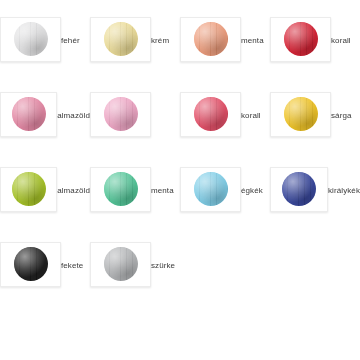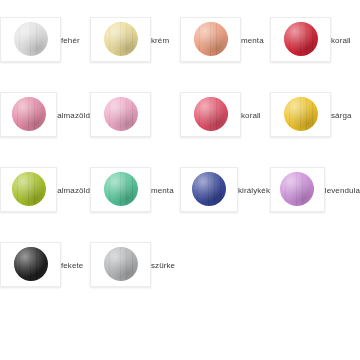--- a/index.html
+++ b/index.html
@@ -163,35 +163,35 @@
       <div class="swatch-card">
         <div class="lantern" style="background: rgb(86, 199, 154);">
           <div class="ribs" style="background: repeating-linear-gradient(to right, rgba(0, 0, 0, 0) 0px, rgba(0, 0, 0, 0) 5px, rgb(65, 174, 132) 5px, rgb(65, 174, 132) 5.7px); opacity: 0.55;"></div>
           <div class="shade"></div>
         </div>
       </div>
       <div class="swatch-label">menta</div>
     </div>
     <div class="swatch-cell">
       <div class="swatch-card">
+        <div class="lantern" style="background: rgb(130, 207, 232);">
+          <div class="ribs" style="background: repeating-linear-gradient(to right, rgba(0, 0, 0, 0) 0px, rgba(0, 0, 0, 0) 5px, rgb(106, 183, 210) 5px, rgb(106, 183, 210) 5.7px); opacity: 0.55;"></div>
+          <div class="shade"></div>
+        </div>
+      </div>
+      <div class="swatch-label">égkék</div>
+    </div>
+    <div class="swatch-cell">
+      <div class="swatch-card">
         <div class="lantern" style="background: rgb(59, 74, 158);">
           <div class="ribs" style="background: repeating-linear-gradient(to right, rgba(0, 0, 0, 0) 0px, rgba(0, 0, 0, 0) 5px, rgb(45, 58, 133) 5px, rgb(45, 58, 133) 5.7px); opacity: 0.55;"></div>
           <div class="shade"></div>
         </div>
       </div>
       <div class="swatch-label">királykék</div>
-    </div>
-    <div class="swatch-cell">
-      <div class="swatch-card">
-        <div class="lantern" style="background: rgb(207, 146, 220);">
-          <div class="ribs" style="background: repeating-linear-gradient(to right, rgba(0, 0, 0, 0) 0px, rgba(0, 0, 0, 0) 5px, rgb(185, 124, 198) 5px, rgb(185, 124, 198) 5.7px); opacity: 0.55;"></div>
-          <div class="shade"></div>
-        </div>
-      </div>
-      <div class="swatch-label">levendula</div>
     </div>
     <div class="swatch-cell">
       <div class="swatch-card">
         <div class="lantern" style="background: rgb(35, 35, 35);">
           <div class="ribs" style="background: repeating-linear-gradient(to right, rgba(0, 0, 0, 0) 0px, rgba(0, 0, 0, 0) 5px, rgb(17, 17, 17) 5px, rgb(17, 17, 17) 5.7px); opacity: 0.55;"></div>
           <div class="shade"></div>
         </div>
       </div>
       <div class="swatch-label">fekete</div>
     </div>

